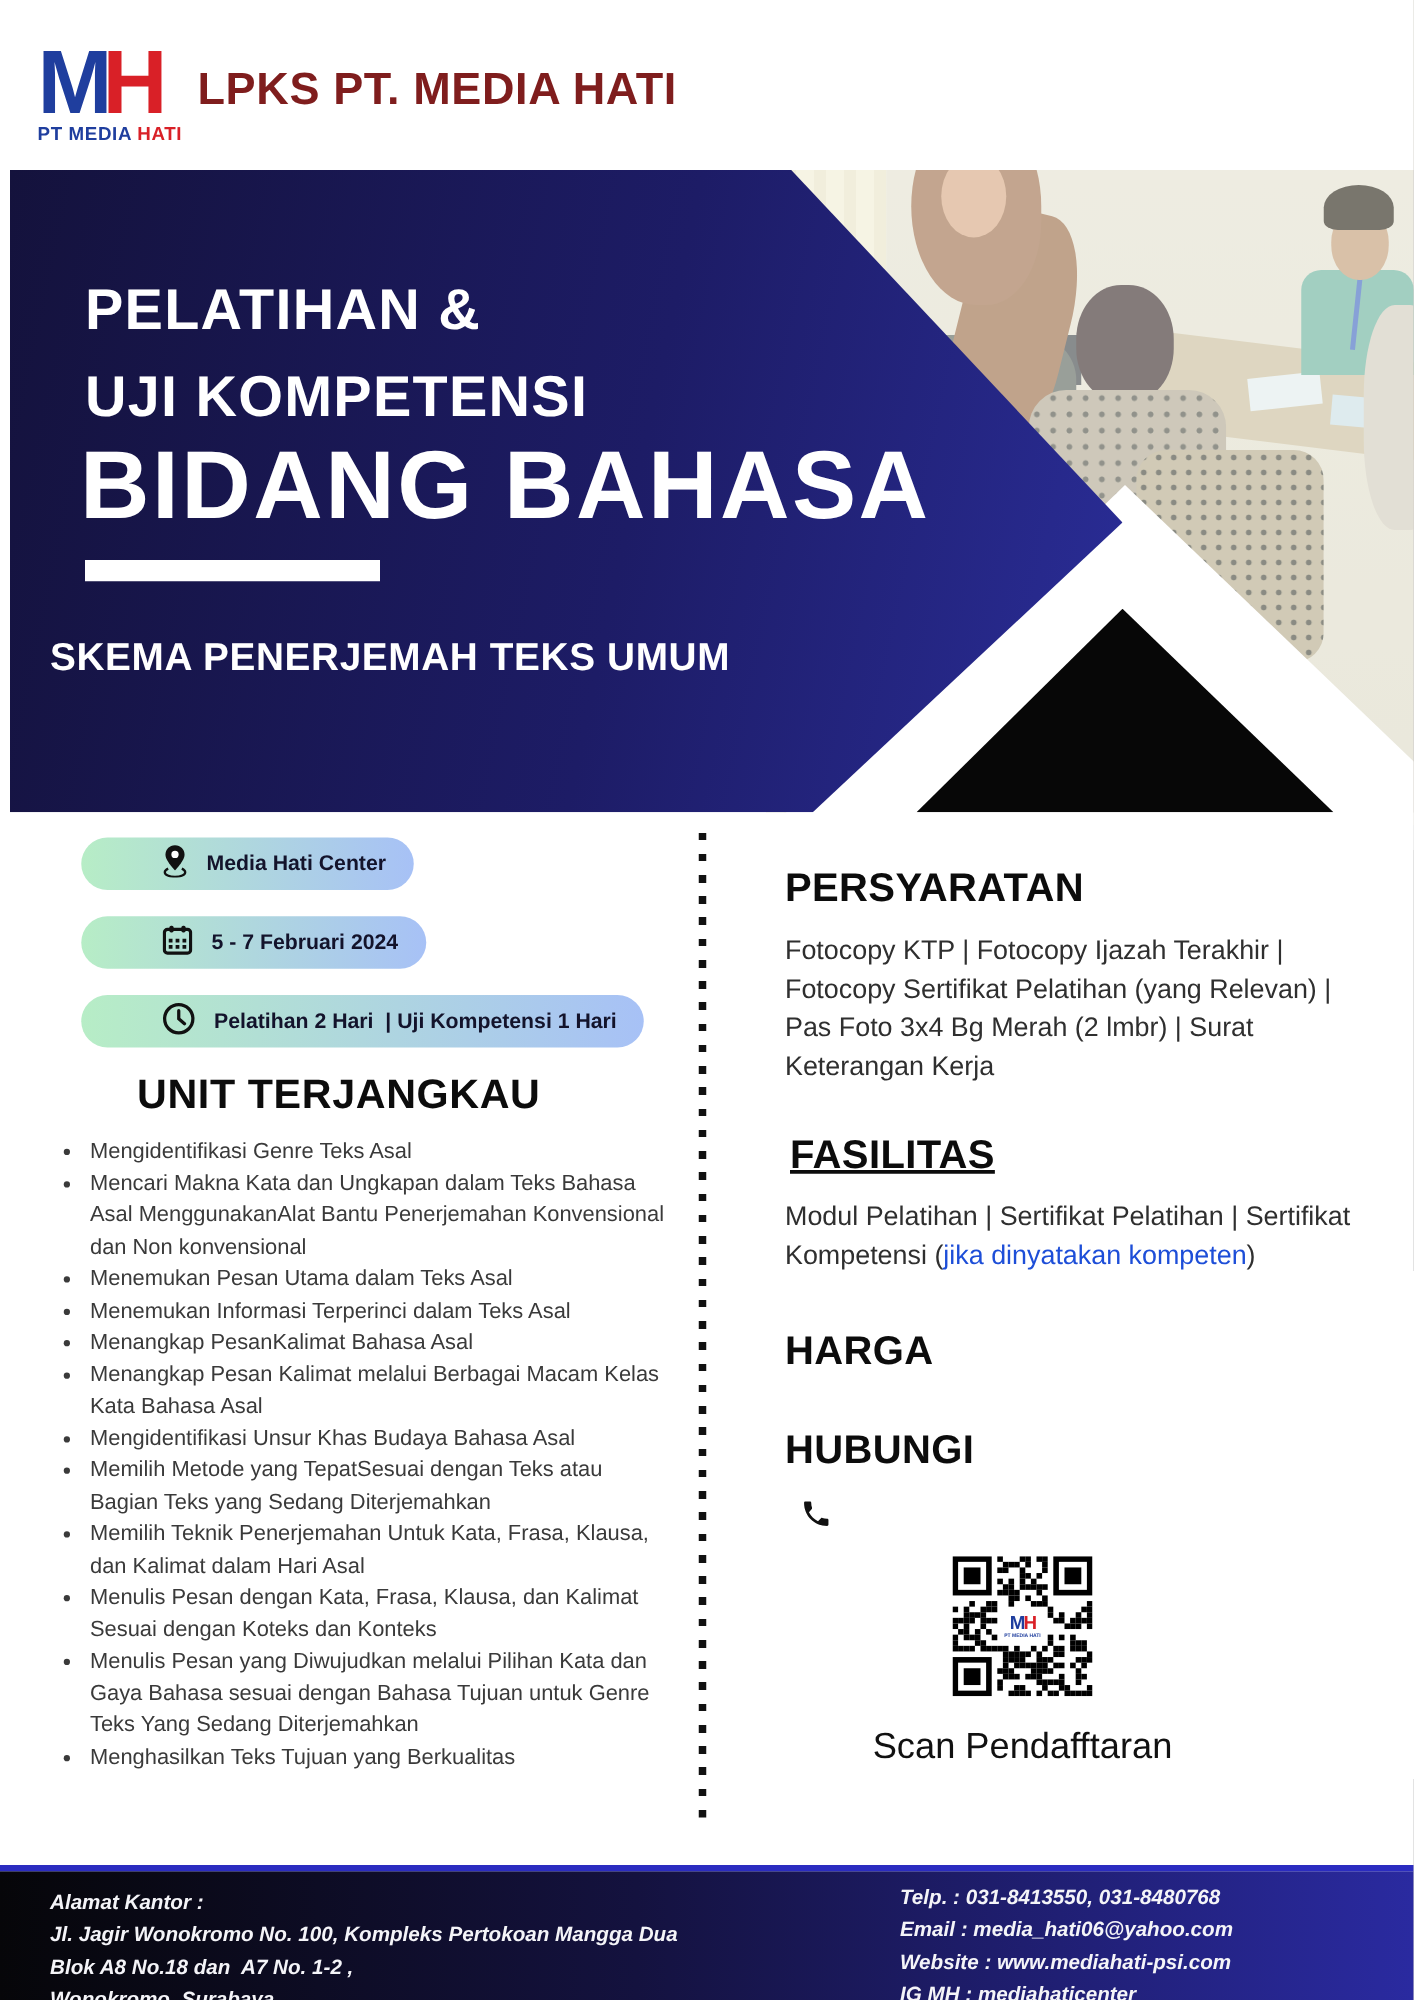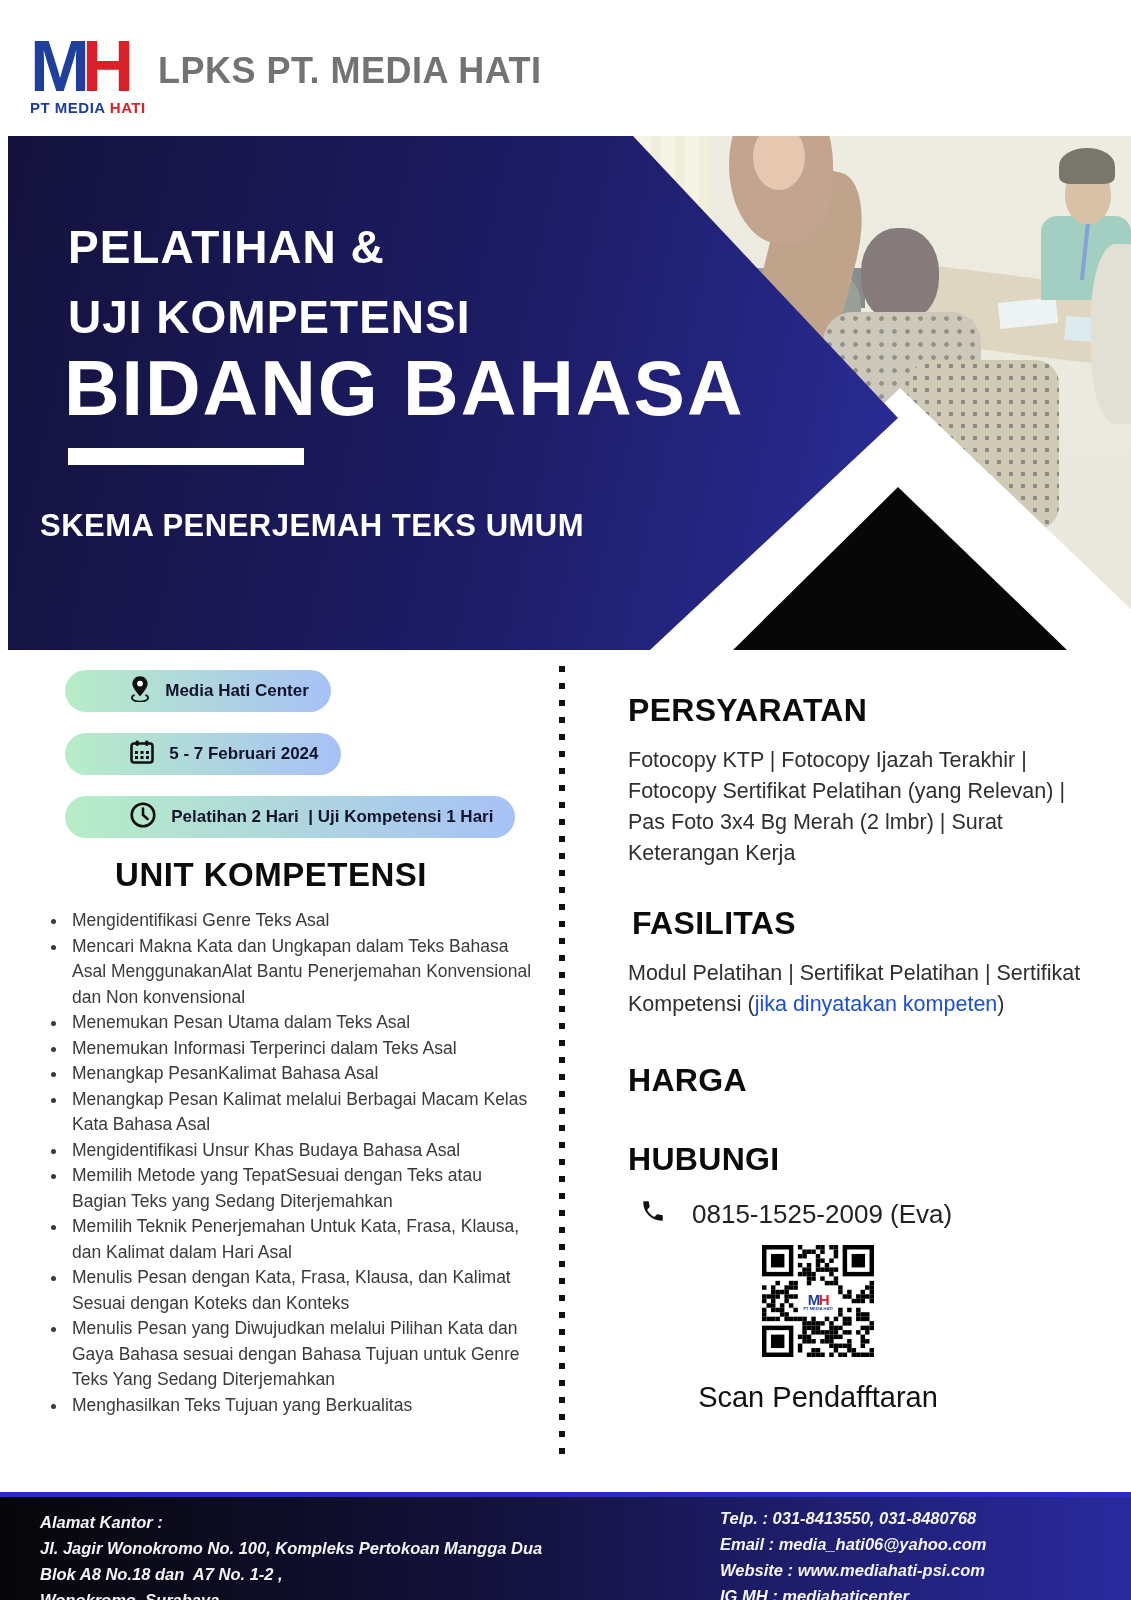--- a/index.html
+++ b/index.html
@@ -8,21 +8,21 @@
 
   
   .header{position:absolute;left:0;top:0;width:100%;height:136px;background:#fff;z-index:6;}
   .logo{position:absolute;left:30px;top:36px;width:130px;height:78px;}
   .logo-letters{font-weight:bold;font-size:72px;line-height:60px;letter-spacing:-8px;
                 font-family:"Liberation Sans",sans-serif;}
   .logo-m{color:#1f3e9e;}
   .logo-h{color:#d92027;}
   .logo-sub{font-weight:bold;font-size:15px;letter-spacing:.5px;margin-top:3px;white-space:pre;}
   .logo-sub .pt{color:#1f3e9e;} .logo-sub .hati{color:#d92027;}
-  .org-name{position:absolute;left:158px;top:50px;font-weight:bold;font-size:36px;color:#737373;
+  .org-name{position:absolute;left:158px;top:50px;font-weight:bold;font-size:36px;color:#7f1d1d;
             letter-spacing:.5px;white-space:nowrap;}
 
   
   .teal-tri{position:absolute;left:493px;top:0;width:310px;height:300px;background:#d9f1ec;
             clip-path:polygon(0 0,100% 0,100% 100%);z-index:1;}
   .photo{position:absolute;left:613px;top:0;width:518px;height:660px;overflow:hidden;
          background:linear-gradient(180deg,#ece8dd,#e3decf);z-index:2;}
   .white-chevron{position:absolute;left:0;top:0;width:1131px;height:680px;background:#fff;
          clip-path:polygon(900px 388px,1205px 680px,598px 680px);z-index:3;}
   .blue-banner{position:absolute;left:8px;top:136px;width:1123px;height:514px;z-index:4;
@@ -78,21 +78,21 @@
   .uk ul{margin:0;padding-left:28px;}
   .uk li{font-size:17.5px;line-height:25.5px;color:#3a3a3a;padding-left:4px;}
 
   .divider{position:absolute;left:559px;top:16px;width:6px;height:788px;
      background:repeating-linear-gradient(to bottom,#111 0 6px,transparent 6px 17px);}
 
   .rcol{position:absolute;left:628px;top:0;width:478px;}
   .rcol h2{margin:0;font-size:32px;color:#0c0c0c;letter-spacing:.3px;}
   .h-persyaratan{padding-top:42px;}
   .rcol p{margin:16px 0 0 0;width:462px;font-size:21.5px;line-height:31px;color:#2f2f2f;}
-  .h-fasilitas{margin-top:36px !important;padding-left:4px;}
+  .h-fasilitas{margin-top:36px !important;padding-left:4px;text-decoration:underline;}
   .red{color:#1d4ed8;}
   .h-harga{margin-top:42px !important;}
   .price{margin-top:30px;font-weight:bold;font-size:34px;letter-spacing:.5px;}
   .h-hubungi{margin-top:42px !important;}
   .phone-row{display:flex;align-items:center;gap:26px;margin-top:20px;padding-left:12px;
              font-size:26px;color:#222;}
   .qr-wrap{width:380px;margin-top:14px;text-align:center;}
   .qr-box{position:relative;width:112px;height:112px;margin:0 auto;background:#fff;}
   .qr-logo{position:absolute;left:50%;top:50%;transform:translate(-50%,-50%);background:#fff;
            padding:1px 3px;text-align:center;line-height:1;}
@@ -194,21 +194,21 @@
           <svg width="26" height="26" viewBox="0 0 26 26">
               <circle cx="13" cy="13" r="11.3" fill="none" stroke="#111" stroke-width="2.6"></circle>
               <path d="M13 6.5V13l4.6 4" fill="none" stroke="#111" stroke-width="2.6" stroke-linecap="round"></path>
             </svg>
         </span>
         <span>Pelatihan 2 Hari  | Uji Kompetensi 1 Hari</span>
       </div>
     </div>
 
     <div class="uk">
-      <h2>UNIT KOMPETENSI</h2>
+      <h2>UNIT TERJANGKAU</h2>
       <ul>
         <li>Mengidentifikasi Genre Teks Asal</li>
         <li>Mencari Makna Kata dan Ungkapan dalam Teks Bahasa Asal MenggunakanAlat Bantu Penerjemahan Konvensional dan Non konvensional</li>
         <li>Menemukan Pesan Utama dalam Teks Asal</li>
         <li>Menemukan Informasi Terperinci dalam Teks Asal</li>
         <li>Menangkap PesanKalimat Bahasa Asal</li>
         <li>Menangkap Pesan Kalimat melalui Berbagai Macam Kelas Kata Bahasa Asal</li>
         <li>Mengidentifikasi Unsur Khas Budaya Bahasa Asal</li>
         <li>Memilih Metode yang TepatSesuai dengan Teks atau Bagian Teks yang Sedang Diterjemahkan</li>
         <li>Memilih Teknik Penerjemahan Untuk Kata, Frasa, Klausa, dan Kalimat dalam Hari Asal</li>
@@ -229,21 +229,20 @@
 
       <h2 class="h-harga">HARGA</h2>
 
       <h2 class="h-hubungi">HUBUNGI</h2>
       <div class="phone-row">
         <span>
           <svg width="26" height="26" viewBox="0 0 24 24">
               <path d="M6.6 10.8c1.5 2.9 3.8 5.2 6.7 6.7l2.2-2.2c.3-.3.7-.4 1-.2 1.1.4 2.3.6 3.5.6.6 0 1 .4 1 1V20c0 .6-.4 1-1 1C10.6 21 3 13.4 3 4c0-.6.4-1 1-1h3.3c.6 0 1 .4 1 1 0 1.2.2 2.4.6 3.5.1.3 0 .7-.2 1l-2.1 2.3z" fill="#111"></path>
             </svg>
         </span>
-        <span>0815-1525-2009 (Eva)</span>
       </div>
 
       <div class="qr-wrap">
         <div class="qr-box">
           <svg id="qr-svg" width="112" height="112" viewBox="0 0 112.5 112.5" fill="#000">
               <rect x="36" y="0" width="4.5" height="4.5"></rect>
               <rect x="54" y="0" width="4.5" height="4.5"></rect>
               <rect x="58.5" y="0" width="4.5" height="4.5"></rect>
               <rect x="67.5" y="0" width="4.5" height="4.5"></rect>
               <rect x="72" y="0" width="4.5" height="4.5"></rect>

